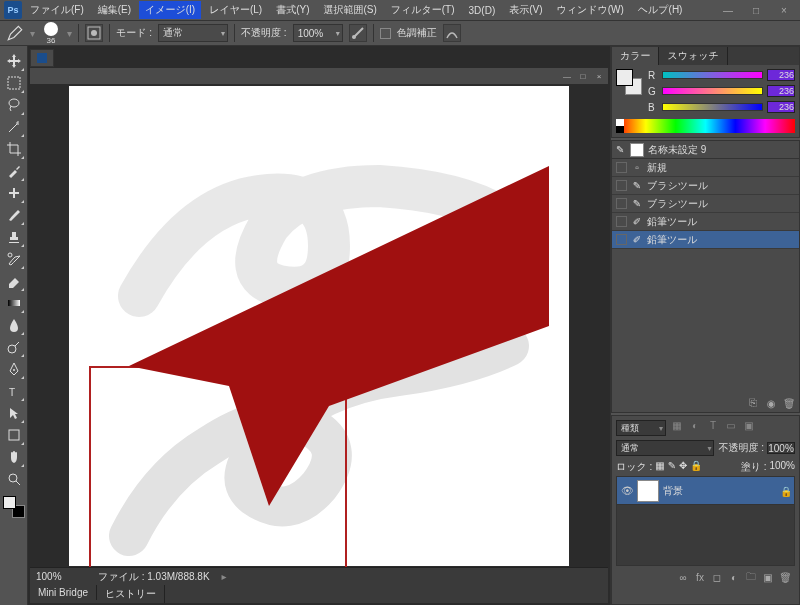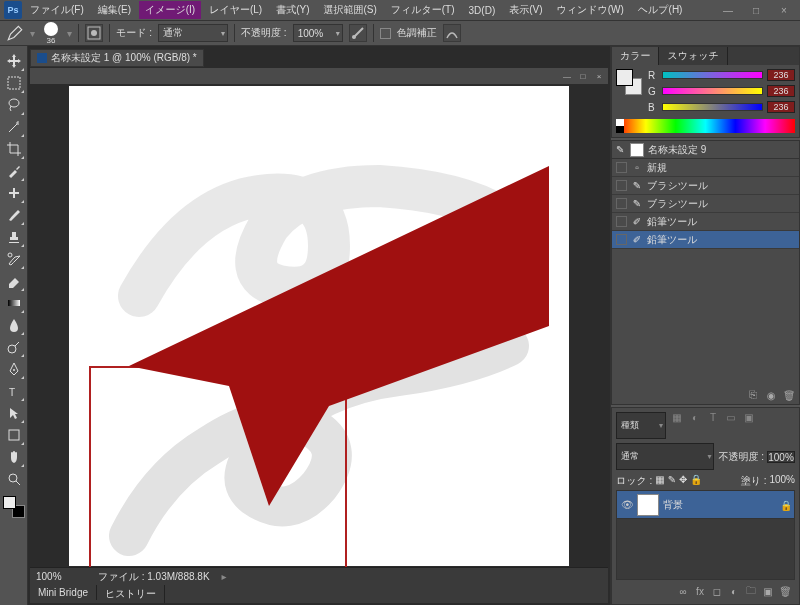--- a/index.html
+++ b/index.html
@@ -1,21 +1,21 @@
 <!DOCTYPE html>
 <html><head>
 <meta charset="utf-8">
 <style>
 *{margin:0;padding:0;box-sizing:border-box;font-family:"Meiryo","MS Gothic",sans-serif;font-size:10px;color:#ddd;user-select:none}
 body{background:#535353;width:800px;height:605px;overflow:hidden;position:relative}
 .app{display:flex;flex-direction:column;height:100%}
 .menubar{height:20px;background:#535353;display:flex;align-items:center;padding:0 4px;gap:2px}
 .menubar .logo{width:18px;height:18px;background:#1a4d8c;border-radius:2px;display:flex;align-items:center;justify-content:center;font-size:9px;font-weight:bold;color:#9cf}
 .menubar .m{padding:2px 6px;cursor:pointer}
-.menubar .m.sel{background:#701a75}
+.menubar .m.sel{background:#1d4ed8}
 .menubar .wctl{margin-left:auto;display:flex;gap:4px}
 .menubar .wctl span{width:24px;height:14px;background:#535353;display:flex;align-items:center;justify-content:center;color:#aaa}
 .optbar{height:26px;background:#535353;border-top:1px solid #333;border-bottom:1px solid #333;display:flex;align-items:center;padding:0 6px;gap:6px}
 .optbar .toolind{width:18px;height:18px;display:flex;align-items:center;justify-content:center}
 .optbar .brushprev{display:flex;flex-direction:column;align-items:center;width:20px}
 .optbar .brushprev .dot{width:14px;height:14px;background:#fff;border-radius:50%}
 .optbar .brushprev .sz{font-size:8px}
 .optbar .sep{width:1px;height:18px;background:#333}
 .optbar .combo{height:18px;background:#4a4a4a;border:1px solid #333;padding:0 14px 0 4px;display:flex;align-items:center;position:relative;min-width:50px}
 .optbar .combo::after{content:"▾";position:absolute;right:2px;font-size:8px;color:#aaa}
@@ -53,35 +53,35 @@
 .color-sliders .sw{width:26px;height:26px;position:relative}
 .color-sliders .sw .a{position:absolute;top:0;left:0;width:17px;height:17px;background:#ececec;border:1px solid #000}
 .color-sliders .sw .b{position:absolute;bottom:0;right:0;width:17px;height:17px;background:#ececec;border:1px solid #888}
 .color-sliders .rows{flex:1;display:flex;flex-direction:column;gap:4px}
 .srow{display:flex;align-items:center;gap:4px}
 .srow .ch{width:10px}
 .srow .bar{flex:1;height:8px;border:1px solid #333;position:relative}
 .srow .r{background:linear-gradient(90deg,#00c0c0,#f0f)}
 .srow .g{background:linear-gradient(90deg,#f0f,#ff0)}
 .srow .bc{background:linear-gradient(90deg,#ff0,#00f)}
-.srow .val{width:28px;height:12px;background:#7f1d1d;border:1px solid #222;text-align:center;font-size:9px}
+.srow .val{width:28px;height:12px;background:#6d28d9;border:1px solid #222;text-align:right;font-size:9px}
 .spectrum{height:14px;margin-top:4px;background:linear-gradient(90deg,red,#ff0,#0f0,#0ff,#00f,#f0f,red);position:relative}
 .spectrum::before{content:"";position:absolute;left:0;top:0;width:8px;height:7px;background:#fff}
 .spectrum::after{content:"";position:absolute;left:0;bottom:0;width:8px;height:7px;background:#000}
 .hist-head{height:18px;background:#4a4a4a;display:flex;align-items:center;gap:4px;padding:0 4px;border-bottom:1px solid #333}
 .hist-head .thumb{width:14px;height:14px;background:#fff;border:1px solid #888}
 .hlist{display:flex;flex-direction:column}
 .hitem{height:18px;display:flex;align-items:center;gap:4px;padding:0 4px;border-bottom:1px solid #3a3a3a}
 .hitem.sel{background:#3d6397}
 .hitem .hb{width:11px;height:11px;border:1px solid #666}
 .hitem .hi{width:12px;height:12px;display:flex;align-items:center;justify-content:center}
 .hfoot{height:18px;display:flex;align-items:center;justify-content:flex-end;gap:6px;padding:0 4px}
 .hfoot span{width:12px;height:12px;color:#aaa;display:flex;align-items:center;justify-content:center}
 .layer-ctrl{display:flex;gap:4px;margin-bottom:2px}
-.layer-ctrl .combo{height:27px;background:#3a3a3a;border:1px solid #222;flex:1;padding:0 12px 0 4px;position:relative;font-size:9px;display:flex;align-items:center}
+.layer-ctrl .combo{height:16px;background:#3a3a3a;border:1px solid #222;flex:1;padding:0 12px 0 4px;position:relative;font-size:9px;display:flex;align-items:center}
 .layer-ctrl .combo::after{content:"▾";position:absolute;right:2px;font-size:8px;color:#888}
 .lrow2{display:flex;align-items:center;gap:3px;font-size:9px;flex-wrap:nowrap;color:#888}
 .lrow2 .pct{width:28px;height:12px;background:#3a3a3a;border:1px solid #222;text-align:center}
 .llist{border:1px solid #333;min-height:90px;background:#3a3a3a}
 .llist .litem{height:28px;display:flex;align-items:center;gap:4px;padding:0 4px;border-bottom:1px solid #333;background:#4a4a4a}
 .llist .litem.sel{background:#3d6397}
 .llist .eye{width:12px;height:12px;color:#ccc}
 .llist .lthumb{width:22px;height:22px;background:#fff;border:1px solid #888}
 .llist .lock{margin-left:auto;width:10px;height:10px;color:#aaa}
 .lfoot{height:18px;display:flex;align-items:center;justify-content:flex-end;gap:5px;padding:0 4px}
@@ -292,21 +292,20 @@
       <div class="swatch">
           <div class="bg"></div>
           <div class="fg"></div>
         </div>
     </div>
 
     <div class="workspace">
       <div class="doctabs">
         <div class="doctab">
           <span style="width:10px;height:10px;background:#1a4d8c;display:inline-block"></span>
-          <span>名称未設定 1 @ 100% (RGB/8) *</span>
         </div>
       </div>
       <div class="canvasframe">
         <div class="titlebar">
           <span>—</span>
           <span>□</span>
           <span>×</span>
         </div>
         <div class="canvaswrap">
           <div class="canvas">

